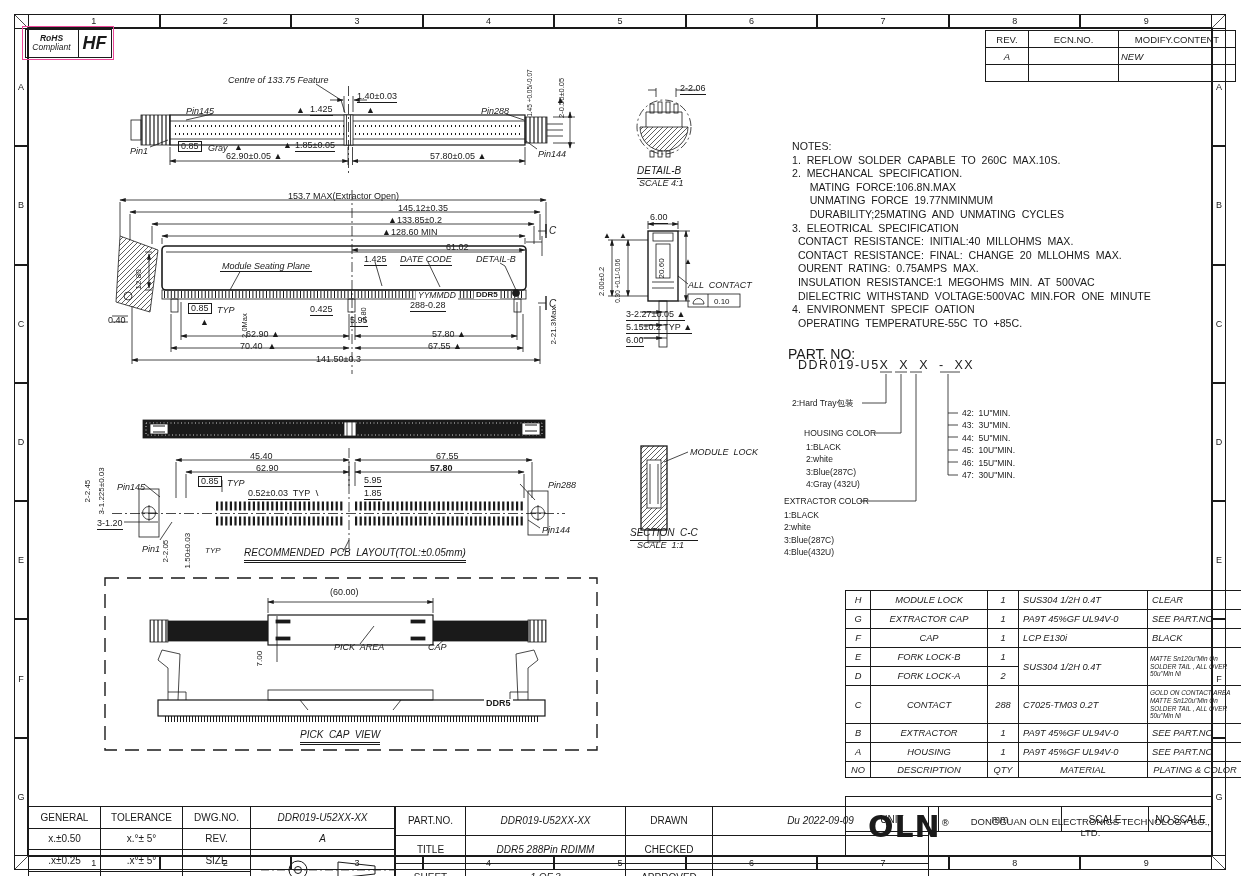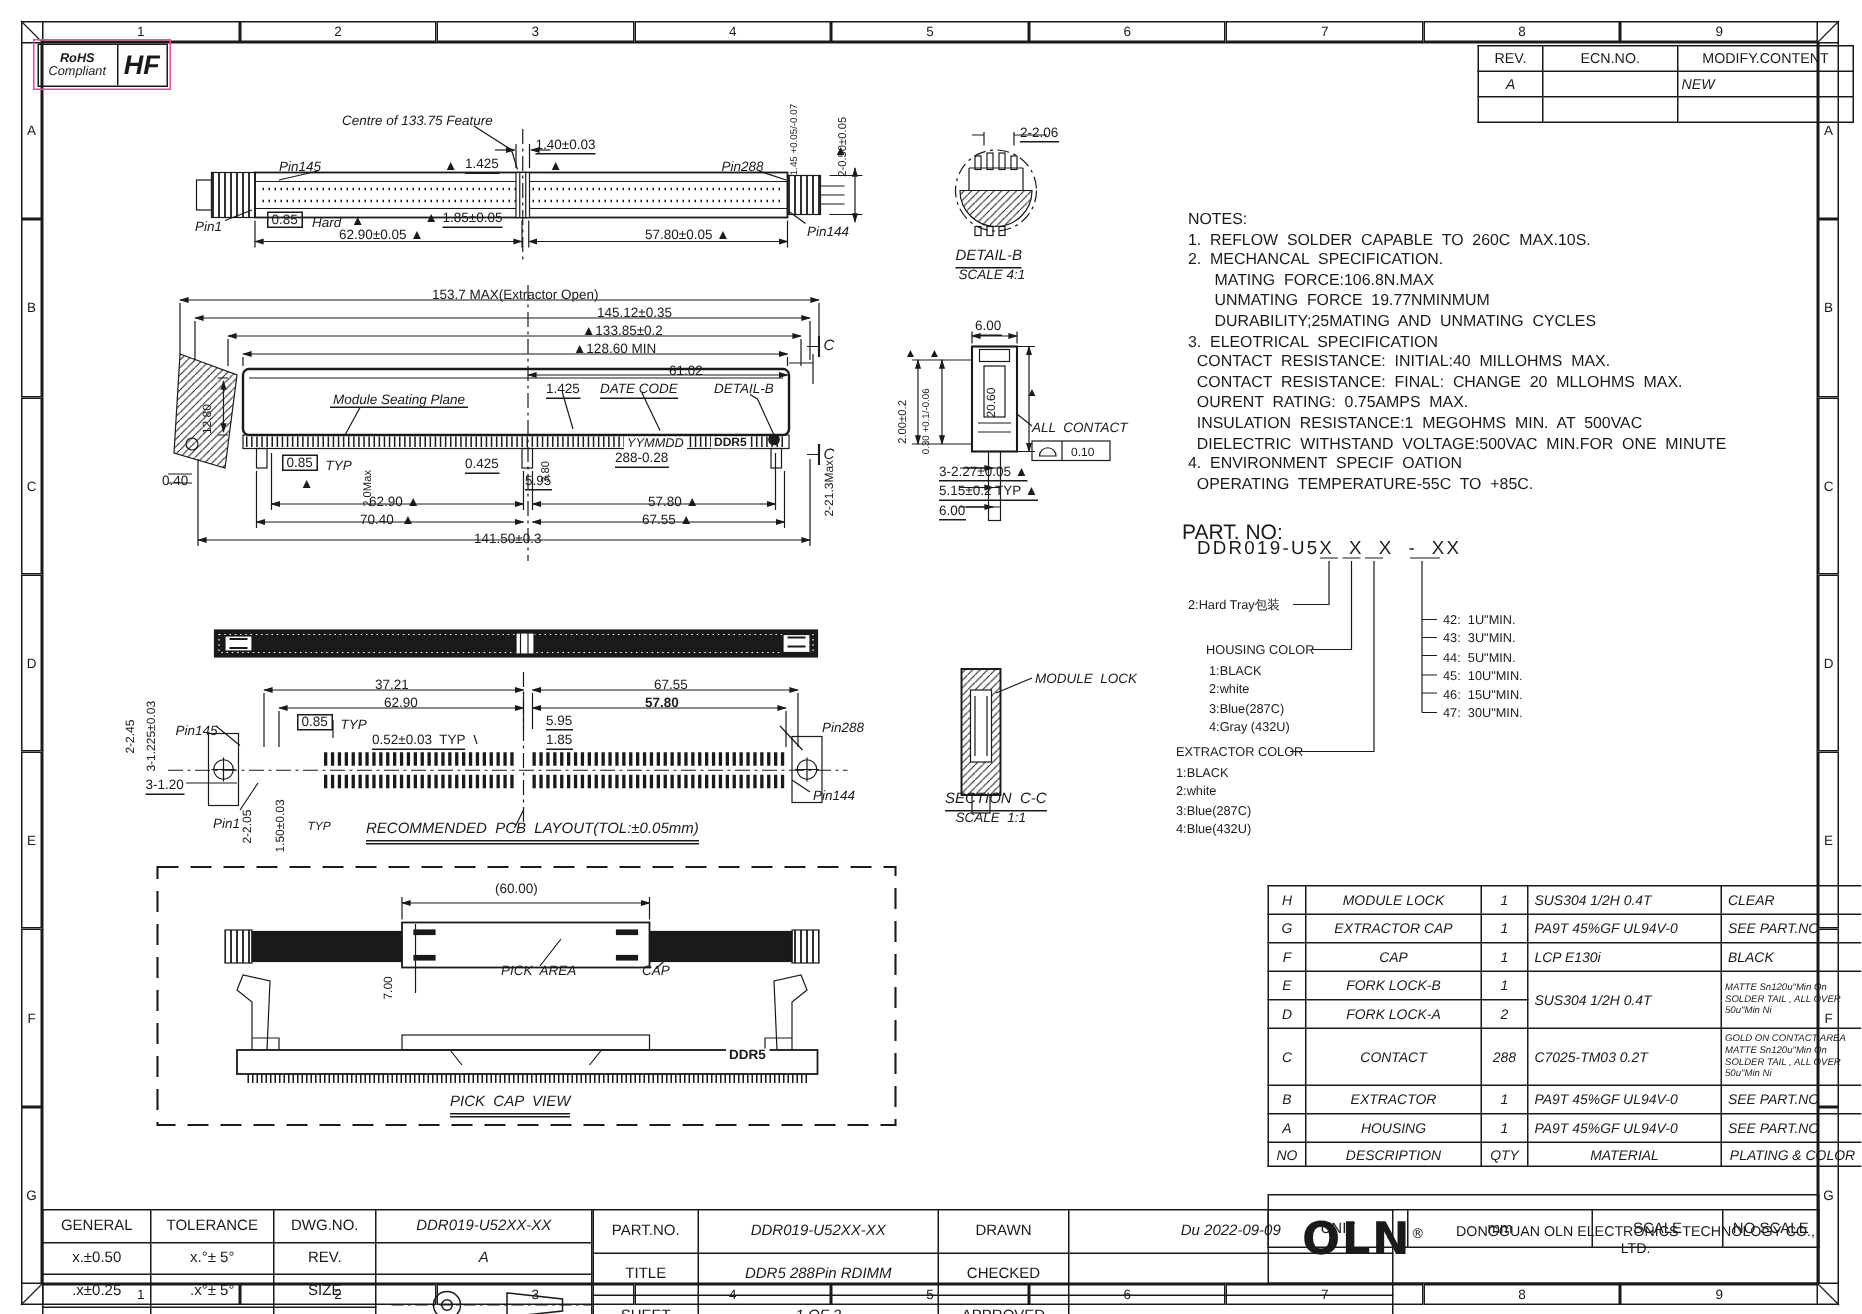--- a/index.html
+++ b/index.html
@@ -296,21 +296,21 @@
       <span class="dim ul" style="left: 310px; top: 105px;">1.425</span>
       <span class="dim ul" style="left: 357px; top: 92px;">1.40±0.03</span>
       <span class="dim" style="left: 366px; top: 106px;">▲</span>
       <span class="dim it" style="left: 186px; top: 107px;">Pin145</span>
       <span class="dim it" style="left: 481px; top: 107px;">Pin288</span>
       <span class="dim rot" style="left: 534px; top: 110px; font-size: 6.5px;">1.45 +0.05/-0.07</span>
       <span class="dim" style="left: 556px; top: 96px;">▲</span>
       <span class="dim rot" style="left: 566px; top: 110px; font-size: 7.5px;">2-0.50±0.05</span>
       <span class="dim it" style="left: 130px; top: 147px;">Pin1</span>
       <span class="dim box" style="left: 178px; top: 141px;">0.85</span>
-      <span class="dim it" style="left: 208px; top: 144px;">Hard</span>
+      <span class="dim it" style="left: 208px; top: 144px;">Gray</span>
       <span class="dim" style="left: 234px; top: 143px;">▲</span>
       <span class="dim" style="left: 283px; top: 141px;">▲</span>
       <span class="dim ul" style="left: 295px; top: 141px;">1.85±0.05</span>
       <span class="dim" style="left: 226px; top: 152px;">62.90±0.05 ▲</span>
       <span class="dim" style="left: 430px; top: 152px;">57.80±0.05 ▲</span>
       <span class="dim it" style="left: 538px; top: 150px;">Pin144</span>
       <span class="dim ul" style="left: 680px; top: 84px;">2-2.06</span>
       <span class="dim ul it" style="left: 637px; top: 166px; font-size: 10px;">DETAIL-B</span>
       <span class="dim it" style="left: 639px; top: 179px; font-size: 9px;">SCALE 4:1</span>
       <span class="dim" style="left: 288px; top: 192px;">153.7 MAX(Extractor Open)</span>
@@ -347,21 +347,21 @@
       <span class="dim rot" style="left: 606px; top: 288px; font-size: 7.5px;">2.00±0.2</span>
       <span class="dim" style="left: 619px; top: 232px; font-size: 8px;">▲</span>
       <span class="dim rot" style="left: 622px; top: 296px; font-size: 6.5px;">0.30 +0.1/-0.06</span>
       <span class="dim rot" style="left: 666px; top: 270px; font-size: 8px;">20.60</span>
       <span class="dim" style="left: 684px; top: 258px; font-size: 8px;">▲</span>
       <span class="dim it" style="left: 688px; top: 281px;">ALL  CONTACT</span>
       <span class="dim" style="left: 714px; top: 298px; font-size: 8px;">0.10</span>
       <span class="dim ul" style="left: 626px; top: 310px;">3-2.27±0.05 ▲</span>
       <span class="dim ul" style="left: 626px; top: 323px;">5.15±0.2 TYP ▲</span>
       <span class="dim ul" style="left: 626px; top: 336px;">6.00</span>
-      <span class="dim" style="left: 250px; top: 452px;">37.21</span>
+      <span class="dim" style="left: 250px; top: 452px;">45.40</span>
       <span class="dim" style="left: 436px; top: 452px;">67.55</span>
       <span class="dim" style="left: 256px; top: 464px;">62.90</span>
       <span class="dim" style="left: 430px; top: 464px; font-weight: bold;">57.80</span>
       <span class="dim box" style="left: 198px; top: 476px;">0.85</span>
       <span class="dim it" style="left: 227px; top: 479px;">TYP</span>
       <span class="dim ul" style="left: 248px; top: 489px;">0.52±0.03  TYP</span>
       <span class="dim ul" style="left: 364px; top: 476px;">5.95</span>
       <span class="dim ul" style="left: 364px; top: 489px;">1.85</span>
       <span class="dim it" style="left: 117px; top: 483px;">Pin145</span>
       <span class="dim it" style="left: 548px; top: 481px;">Pin288</span>

